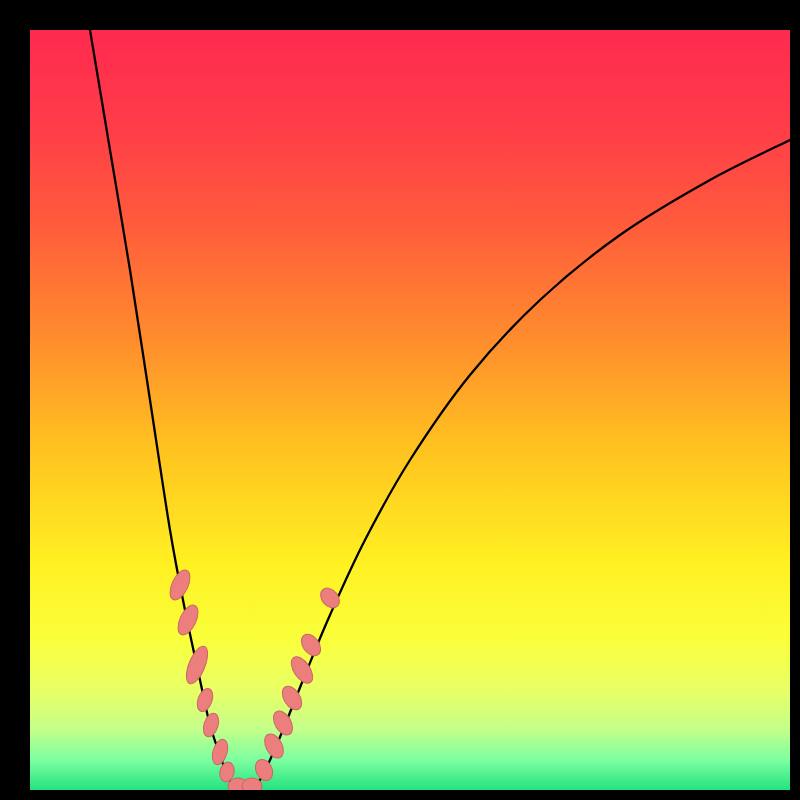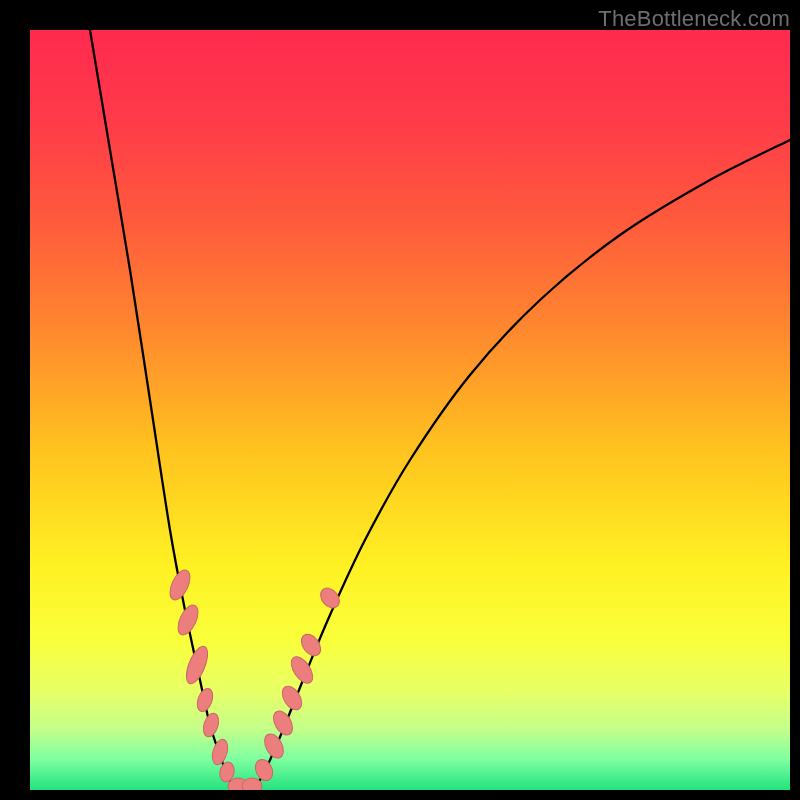--- a/index.html
+++ b/index.html
@@ -95,14 +95,13 @@
           <ellipse cx="253" cy="693" rx="8" ry="13" fill="#ed7e7e" stroke="#c96767" stroke-width="1" transform="rotate(-30 253 693)"></ellipse>
           <ellipse cx="262" cy="668" rx="8" ry="13" fill="#ed7e7e" stroke="#c96767" stroke-width="1" transform="rotate(-32 262 668)"></ellipse>
           <ellipse cx="272" cy="640" rx="8" ry="15" fill="#ed7e7e" stroke="#c96767" stroke-width="1" transform="rotate(-34 272 640)"></ellipse>
           <ellipse cx="281" cy="615" rx="8" ry="12" fill="#ed7e7e" stroke="#c96767" stroke-width="1" transform="rotate(-36 281 615)"></ellipse>
           <ellipse cx="300" cy="568" rx="8" ry="11" fill="#ed7e7e" stroke="#c96767" stroke-width="1" transform="rotate(-40 300 568)"></ellipse>
         </g>
     </svg>
 
   </div>
 
-  <div class="watermark">TheBottleneck.com</div>
 </div>
 
 </body></html>

